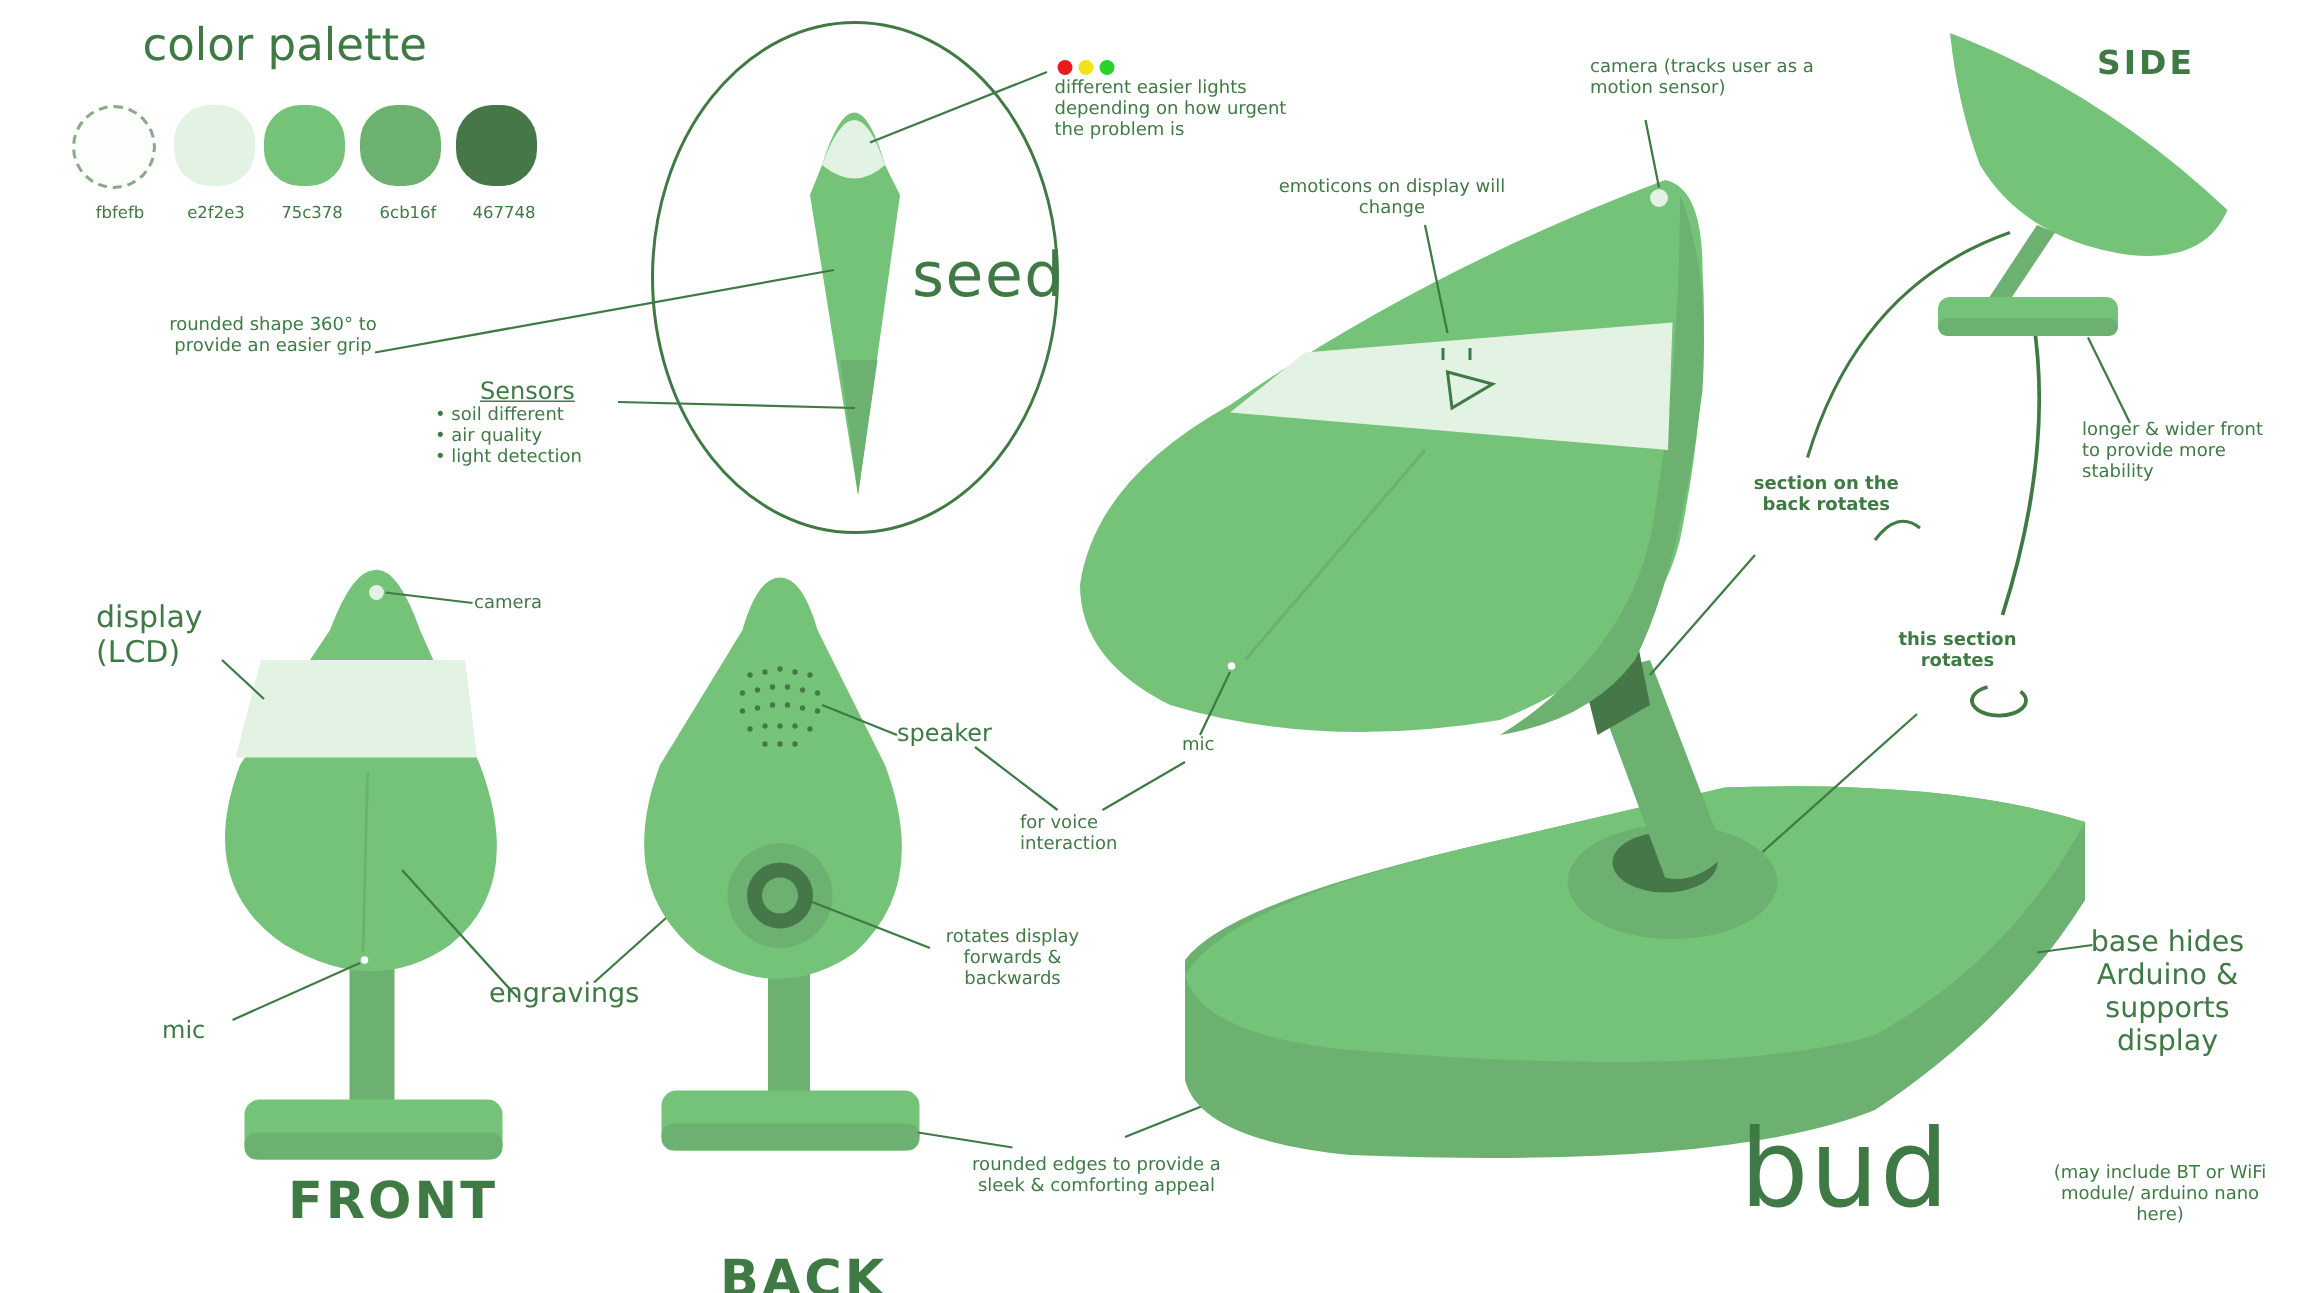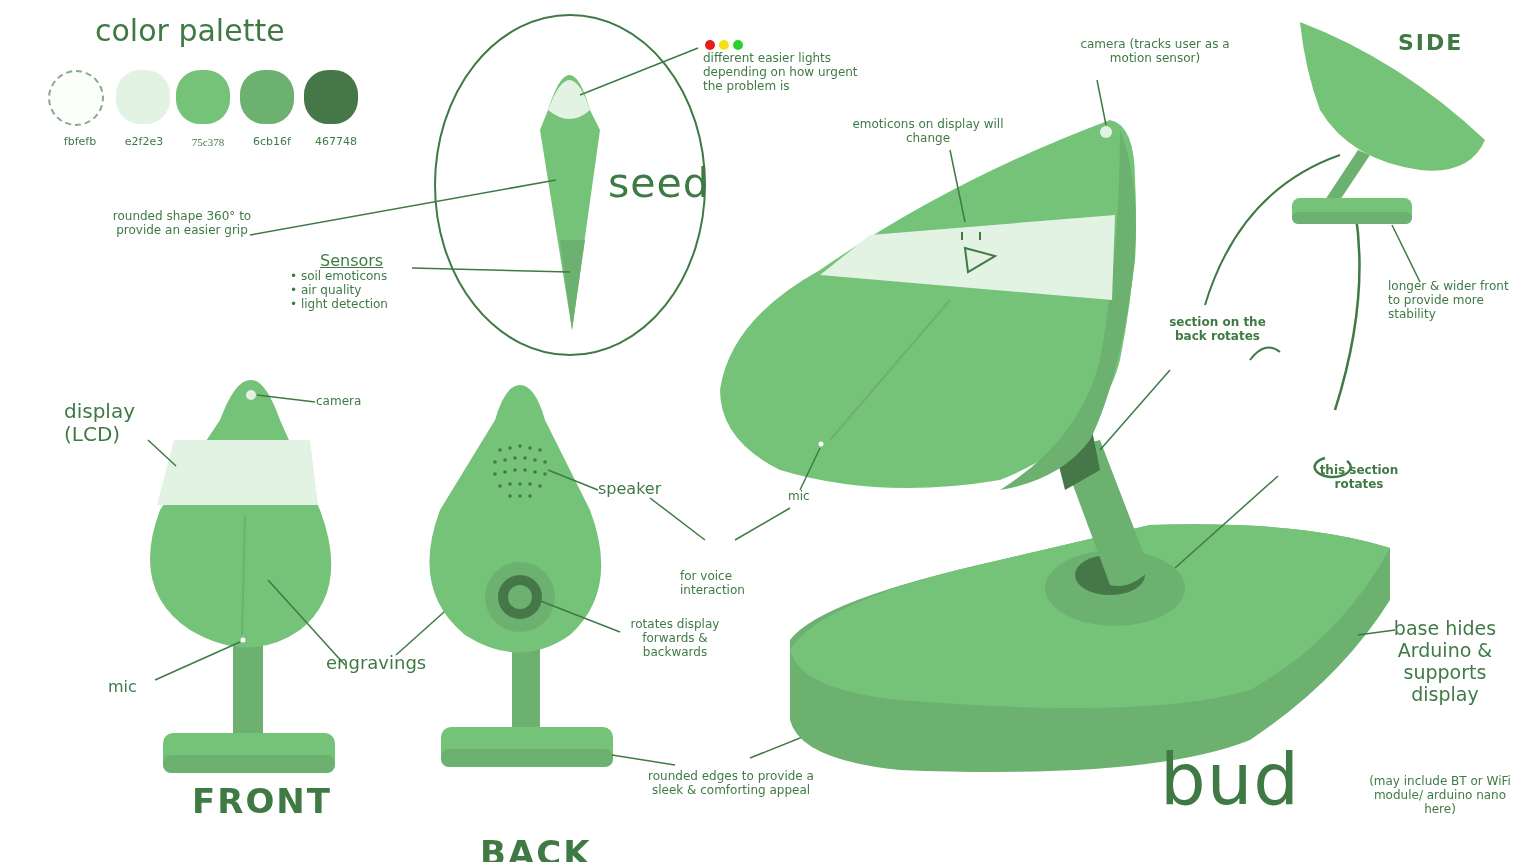--- a/index.html
+++ b/index.html
@@ -135,21 +135,21 @@
   <div>
     <div class="swatch" style="background:#fbfefb; border:2px dashed #8aa88c; width:52px; height:52px; border-radius:50%;"></div>
     <div class="hand swatch-label" style="margin-top:10px;">fbfefb</div>
   </div>
   <div>
     <div class="swatch" style="background:#e2f2e3; margin-left:4px;"></div>
     <div class="hand swatch-label" style="margin-top:12px;">e2f2e3</div>
   </div>
   <div>
     <div class="swatch" style="background:#75c378;"></div>
-    <div class="hand swatch-label" style="margin-top:12px;font-family:Liberation Serif, serif;">75c378</div>
+    <div class="hand swatch-label" style="margin-top:12px;">75c378</div>
   </div>
   <div>
     <div class="swatch" style="background:#6cb16f;"></div>
     <div class="hand swatch-label" style="margin-top:12px;">6cb16f</div>
   </div>
   <div>
     <div class="swatch" style="background:#467748;"></div>
     <div class="hand swatch-label" style="margin-top:12px;">467748</div>
   </div>
 </div>
@@ -157,40 +157,40 @@
 <div class="abs hand title-big" style="left:608px; top:160px;">seed</div>
 <div class="abs" style="left:705px; top:40px; display:flex; gap:4px;">
   <span style="width:10px;height:10px;border-radius:50%;background:#e81c1c;display:inline-block;"></span>
   <span style="width:10px;height:10px;border-radius:50%;background:#f3e218;display:inline-block;"></span>
   <span style="width:10px;height:10px;border-radius:50%;background:#2ad12a;display:inline-block;"></span>
 </div>
 <div class="abs hand small" style="left:703px; top:52px; width:160px;">different easier lights depending on how urgent the problem is</div>
 <div class="abs hand small center" style="left:112px; top:210px; width:140px;">rounded shape 360° to provide an easier grip</div>
 <div class="abs hand" style="left:290px; top:252px;">
   <div class="mid" style="margin-left:30px; text-decoration:underline;">Sensors</div>
-  <div class="small">• soil emoticons</div>
+  <div class="small">• soil different</div>
   <div class="small">• air quality</div>
   <div class="small">• light detection</div>
 </div>
 
 <div class="abs hand small" style="left:316px; top:395px;">camera</div>
 <div class="abs hand mid" style="left:64px; top:400px; width:80px; font-size:20px;">display (LCD)</div>
 <div class="abs hand mid" style="left:108px; top:678px;">mic</div>
 <div class="abs hand mid" style="left:326px; top:653px; font-size:18px;">engravings</div>
 <div class="abs hand view-label" style="left:192px; top:782px;">FRONT</div>
 
 <div class="abs hand mid" style="left:598px; top:480px;">speaker</div>
-<div class="abs hand small" style="left:680px; top:542px; width:90px;margin-top:28px;">for voice interaction</div>
+<div class="abs hand small" style="left:680px; top:542px; width:90px;">for voice interaction</div>
 <div class="abs hand small center" style="left:620px; top:618px; width:110px;">rotates display forwards &amp; backwards</div>
 <div class="abs hand small" style="left:646px; top:770px; width:170px;text-align:center;">rounded edges to provide a sleek &amp; comforting appeal</div>
 <div class="abs hand view-label" style="left:480px; top:788px;margin-top:46px;">BACK</div>
 
 <div class="abs hand small center" style="left:848px; top:118px; width:160px;">emoticons on display will change</div>
-<div class="abs hand small" style="left:1060px; top:38px; width:190px;text-align:center;">camera (tracks user as a motion sensor)</div>
+<div class="abs hand small" style="left:1060px; top:38px; width:190px;">camera (tracks user as a motion sensor)</div>
 <div class="abs hand small" style="left:788px; top:490px;">mic</div>
 <div class="abs hand small center" style="left:1160px; top:316px; width:115px; font-weight:bold;">section on the back rotates</div>
-<div class="abs hand small center" style="left:1304px; top:420px; width:110px; font-weight:bold;margin-top:44px;">this section rotates</div>
+<div class="abs hand small center" style="left:1250px; top:420px; width:110px; font-weight:bold;">this section rotates</div>
 <div class="abs hand center" style="left:1385px; top:618px; width:120px; font-size:19px;">base hides Arduino &amp; supports display</div>
 <div class="abs hand small center" style="left:1360px; top:775px; width:160px;">(may include BT or WiFi module/ arduino nano here)</div>
 <div class="abs hand title-big" style="left:1160px; top:738px; font-size:72px;">bud</div>
 
 <div class="abs hand view-label" style="left:1398px; top:30px; font-size:22px;">SIDE</div>
 <div class="abs hand small" style="left:1388px; top:280px; width:125px;">longer &amp; wider front to provide more stability</div>
 
 </body></html>

